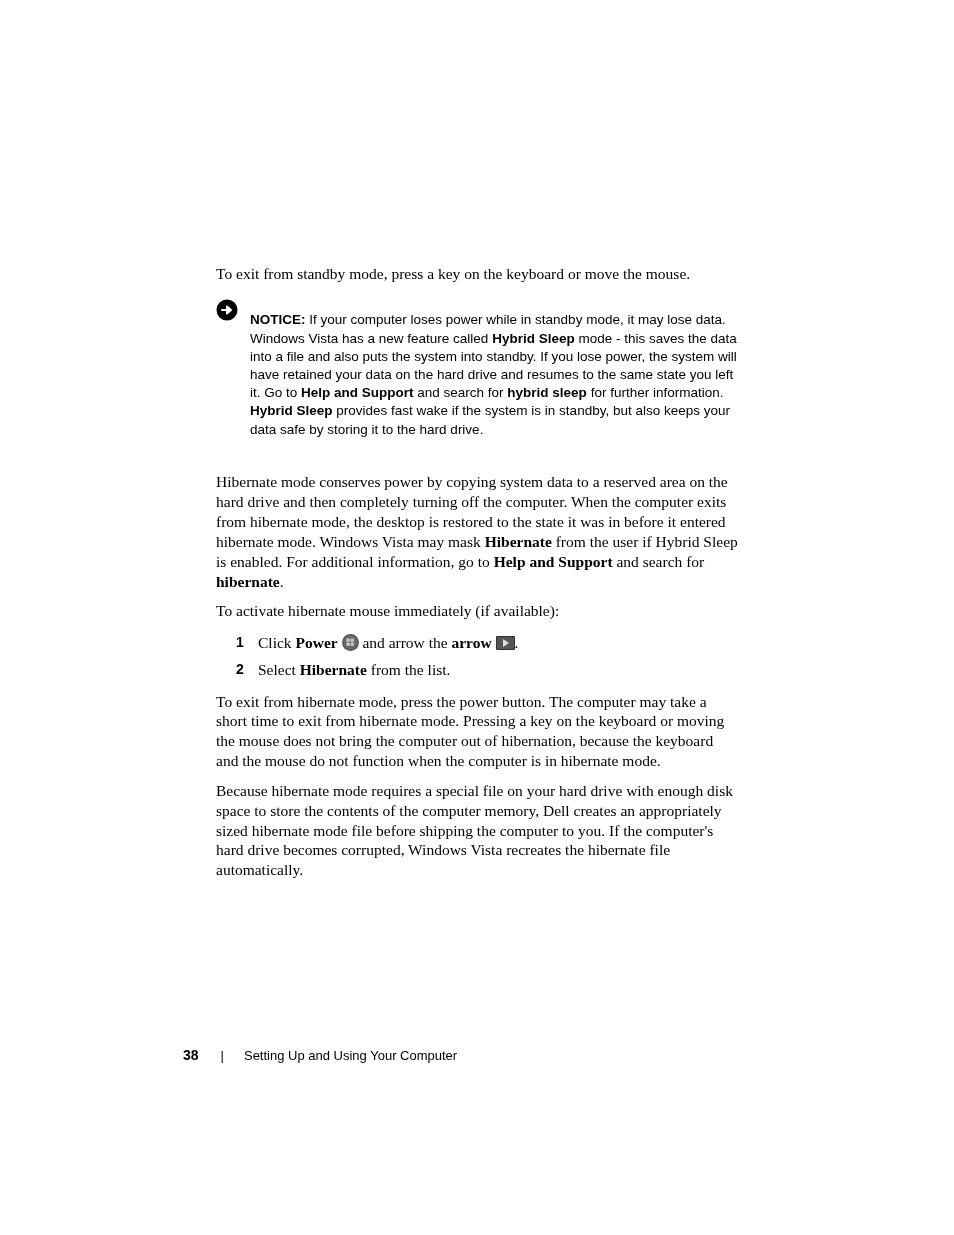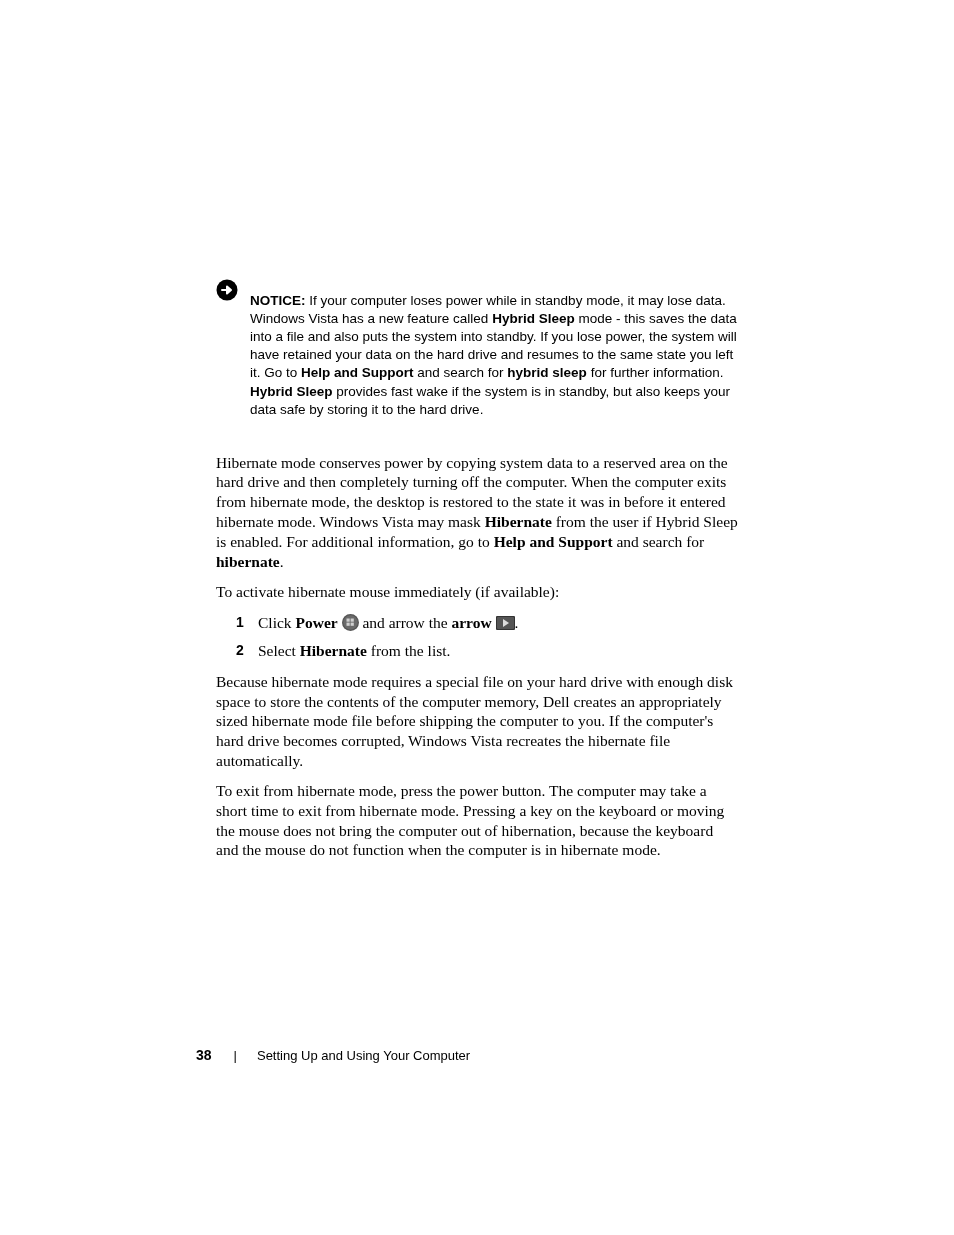--- a/index.html
+++ b/index.html
@@ -76,21 +76,21 @@
     width: 17px; height: 17px;
     vertical-align: -3px;
   }
   .arrow-btn {
     display: inline-block;
     width: 19px; height: 14px;
     vertical-align: -2px;
   }
   .footer {
     position: absolute;
-    left: 196px;
+    left: 183px;
     top: 1047px;
     font-family: "Helvetica Neue", Helvetica, Arial, sans-serif;
     font-size: 13px;
     display: flex;
     align-items: baseline;
   }
   .footer .pg {
     font-weight: bold;
     font-size: 14px;
     margin-right: 22px;
@@ -99,20 +99,21 @@
     margin-right: 20px;
     color: #000;
   }
   b { font-weight: bold; }
 </style>
 </head>
 <body>
 
 <div class="page">
 
+  <p class="body-text">To exit from standby mode, press a key on the keyboard or move the mouse.</p>
 
   <div class="notice-row">
     <span class="notice-icon">
       <svg width="22" height="22" viewBox="0 0 22 22">
         <circle cx="11" cy="11" r="10.5" fill="#000"></circle>
         <path d="M6 11 H13 M11 7.5 L15 11 L11 14.5 Z" stroke="#fff" stroke-width="2" fill="#fff" stroke-linejoin="round" stroke-linecap="round"></path>
       </svg>
     </span>
     <p class="notice-text sans">
       <b>NOTICE:</b><span> If your computer loses power while in standby mode, it may lose data. Windows Vista has a new feature called </span><b>Hybrid Sleep</b><span> mode - this saves the data into a file and also puts the system into standby. If you lose power, the system will have retained your data on the hard drive and resumes to the same state you left it. Go to </span><b>Help and Support</b><span> and search for </span><b>hybrid sleep</b><span> for further information. </span><b>Hybrid Sleep</b><span> provides fast wake if the system is in standby, but also keeps your data safe by storing it to the hard drive.</span>
@@ -148,23 +149,23 @@
           <rect x="1" y="1" width="17" height="12" fill="#555" rx="1"></rect>
           <path d="M7 3 L13 7 L7 11 Z" fill="#ddd"></path>
         </svg>
       </span><span>.</span>
     </li>
     <li>
       <span>Select </span><b>Hibernate</b><span> from the list.</span>
     </li>
   </ol>
 
+  <p class="body-text">To exit from hibernate mode, press the power button. The computer may take a short time to exit from hibernate mode. Pressing a key on the keyboard or moving the mouse does not bring the computer out of hibernation, because the keyboard and the mouse do not function when the computer is in hibernate mode.</p>
+
   <p class="body-text">Because hibernate mode requires a special file on your hard drive with enough disk space to store the contents of the computer memory, Dell creates an appropriately sized hibernate mode file before shipping the computer to you. If the computer's hard drive becomes corrupted, Windows Vista recreates the hibernate file automatically.</p>
-
-  <p class="body-text">To exit from hibernate mode, press the power button. The computer may take a short time to exit from hibernate mode. Pressing a key on the keyboard or moving the mouse does not bring the computer out of hibernation, because the keyboard and the mouse do not function when the computer is in hibernate mode.</p>
 
 
 
 </div>
 
 <div class="footer">
   <span class="pg">38</span>
   <span class="sep">|</span>
   <span>Setting Up and Using Your Computer</span>
 </div>

